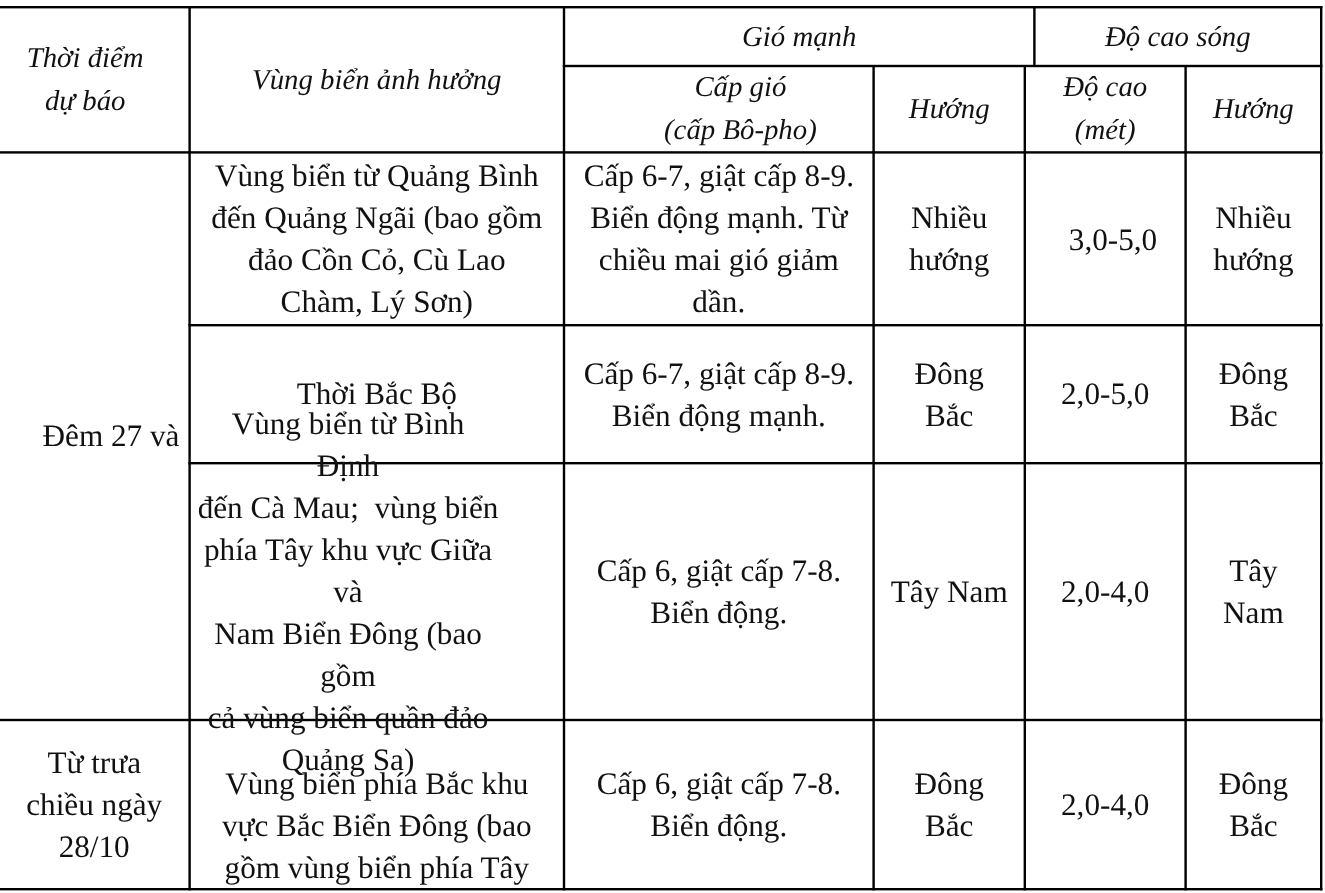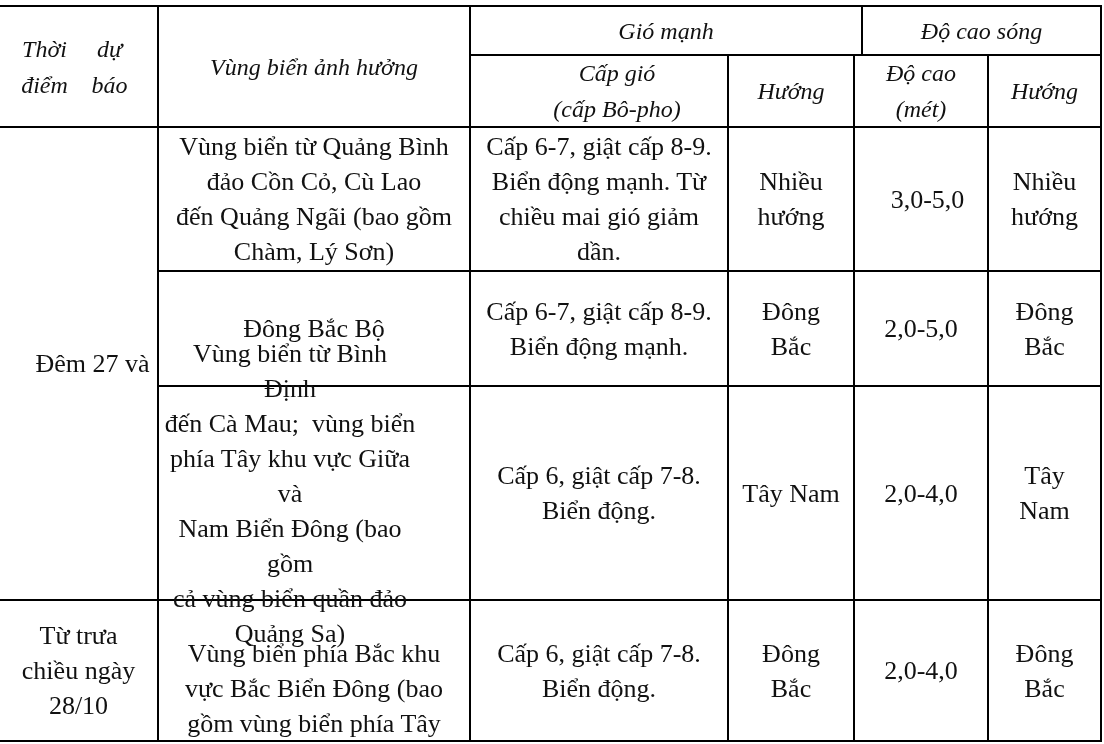--- a/index.html
+++ b/index.html
@@ -24,21 +24,21 @@
   <div class="ln" style="left:0;top:740px;width:1102px;height:2px"></div>
 
   <div class="ln" style="left:157px;top:5px;width:2px;height:737px"></div>
   <div class="ln" style="left:469px;top:5px;width:2px;height:737px"></div>
   <div class="ln" style="left:727px;top:55px;width:2px;height:687px"></div>
   <div class="ln" style="left:861px;top:5px;width:2px;height:50px"></div>
   <div class="ln" style="left:853px;top:55px;width:2px;height:687px"></div>
   <div class="ln" style="left:987px;top:55px;width:2px;height:687px"></div>
   <div class="ln" style="left:1100px;top:5px;width:2px;height:737px"></div>
 
-  <div class="cell it" style="left:0;top:7px;width:142px;height:119px;flex-direction:row">
+  <div class="cell it" style="left:0;top:7px;width:142px;height:119px;flex-direction:column">
     <span>Thời điểm</span>
     <span>dự báo</span>
   </div>
   <div class="cell it" style="left:159px;top:7px;width:310px;height:119px">
     <span>Vùng biển ảnh hưởng</span>
   </div>
   <div class="cell it" style="left:471px;top:7px;width:390px;height:47px">
     <span>Gió mạnh</span>
   </div>
   <div class="cell it" style="left:863px;top:7px;width:237px;height:47px">
@@ -63,22 +63,22 @@
     <span>Đêm 27 và</span>
   </div>
   <div class="cell" style="left:0;top:601px;width:157px;height:139px;flex-direction:column">
     <span>Từ trưa</span>
     <span>chiều ngày</span>
     <span>28/10</span>
   </div>
 
   <div class="cell" style="left:159px;top:128px;width:310px;height:142px;flex-direction:column">
     <span>Vùng biển từ Quảng Bình</span>
+    <span>đến Quảng Ngãi (bao gồm</span>
     <span>đảo Cồn Cỏ, Cù Lao</span>
-    <span>đến Quảng Ngãi (bao gồm</span>
     <span>Chàm, Lý Sơn)</span>
   </div>
   <div class="cell" style="left:471px;top:128px;width:256px;height:142px;flex-direction:column">
     <span>Cấp 6-7, giật cấp 8-9.</span>
     <span>Biển động mạnh. Từ</span>
     <span>chiều mai gió giảm</span>
     <span>dần.</span>
   </div>
   <div class="cell" style="left:729px;top:128px;width:124px;height:142px;flex-direction:column">
     <span>Nhiều</span>
@@ -86,21 +86,21 @@
   </div>
   <div class="cell" style="left:855px;top:128px;width:145px;height:142px">
     <span>3,0-5,0</span>
   </div>
   <div class="cell" style="left:989px;top:128px;width:111px;height:142px;flex-direction:column">
     <span>Nhiều</span>
     <span>hướng</span>
   </div>
 
   <div class="cell" style="left:159px;top:272px;width:310px;height:113px">
-    <span>Đông Bắc Bộ</span>
+    <span>Thời Bắc Bộ</span>
   </div>
   <div class="cell" style="left:471px;top:272px;width:256px;height:113px;flex-direction:column">
     <span>Cấp 6-7, giật cấp 8-9.</span>
     <span>Biển động mạnh.</span>
   </div>
   <div class="cell" style="left:729px;top:272px;width:124px;height:113px;flex-direction:column">
     <span>Đông</span>
     <span>Bắc</span>
   </div>
   <div class="cell" style="left:855px;top:272px;width:132px;height:113px">

